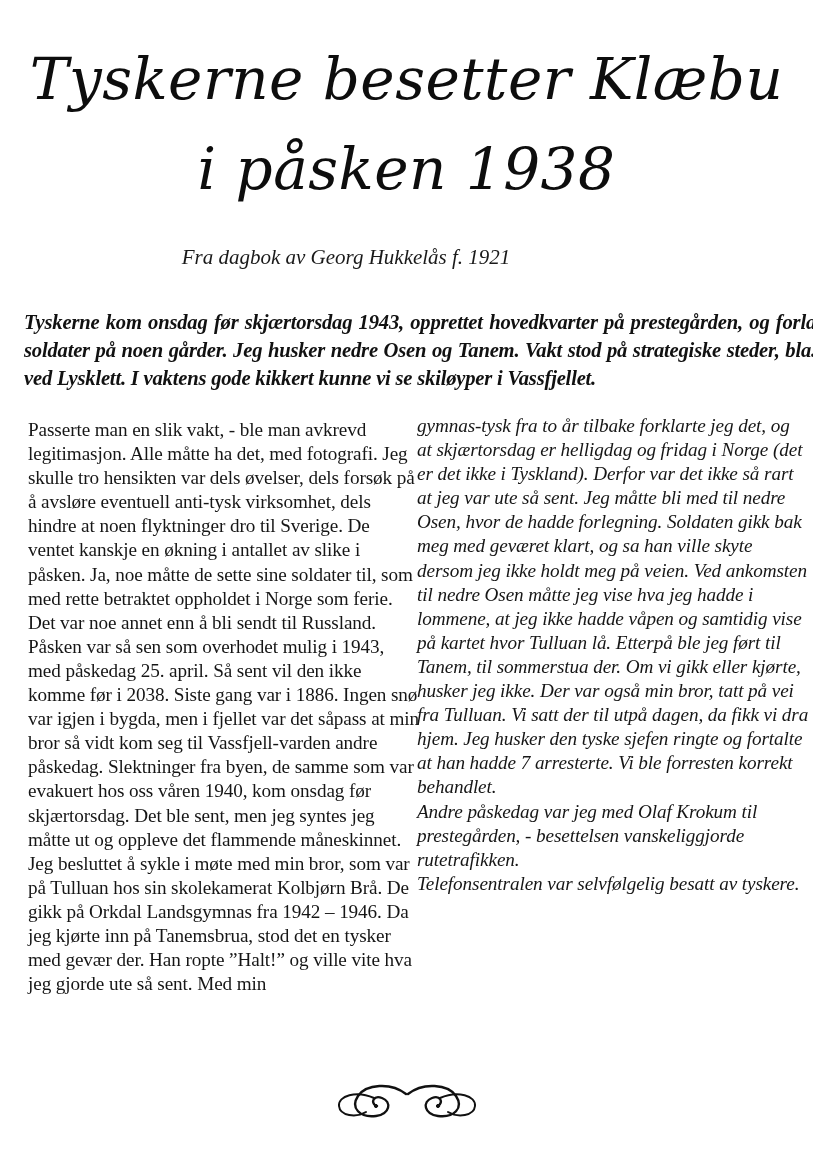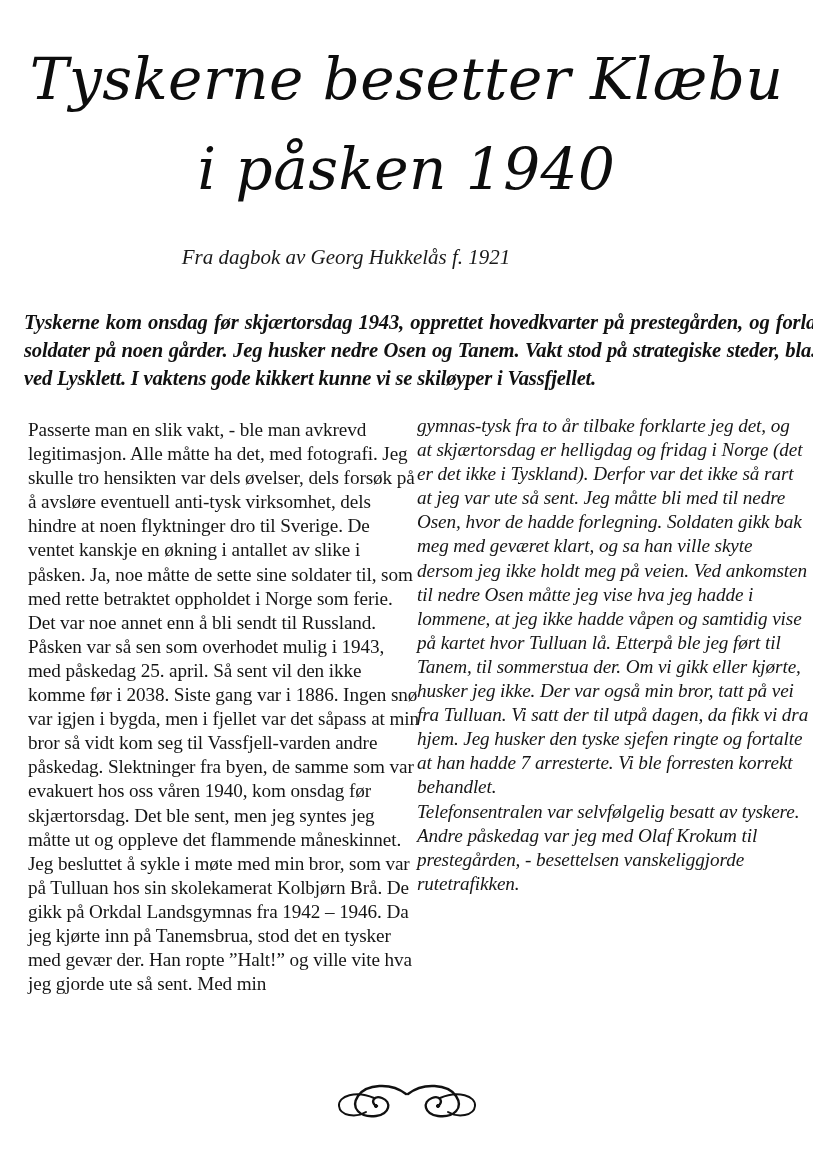--- a/index.html
+++ b/index.html
@@ -75,35 +75,35 @@
       left: 336px;
       top: 1082px;
       width: 142px;
       height: 42px;
     }
   </style>
 </head>
 <body>
 
 <h1 class="title" id="title-line-1">Tyskerne besetter Klæbu</h1>
-<h1 class="title" id="title-line-2">i påsken 1940</h1>
+<h1 class="title" id="title-line-2">i påsken 1938</h1>
 
 <div class="subtitle">Fra dagbok av Georg Hukkelås f. 1921</div>
 
 <p class="intro">Tyskerne kom onsdag før skjærtorsdag 1943, opprettet hovedkvarter på prestegården, og forla soldater på noen gårder. Jeg husker nedre Osen og Tanem. Vakt stod på strategiske steder, bla. ved Lysklett. I vaktens gode kikkert kunne vi se skiløyper i Vassfjellet.</p>
 
 <div class="col" id="col-left">
   <p>Passerte man en slik vakt, - ble man avkrevd legitimasjon. Alle måtte ha det, med fotografi. Jeg skulle tro hensikten var dels øvelser, dels forsøk på å avsløre eventuell anti-tysk virksomhet, dels hindre at noen flyktninger dro til Sverige. De ventet kanskje en økning i antallet av slike i påsken. Ja, noe måtte de sette sine soldater til, som med rette betraktet oppholdet i Norge som ferie. Det var noe annet enn å bli sendt til Russland.</p>
   <p>Påsken var så sen som overhodet mulig i 1943, med påskedag 25. april. Så sent vil den ikke komme før i 2038. Siste gang var i 1886. Ingen snø var igjen i bygda, men i fjellet var det såpass at min bror så vidt kom seg til Vassfjell-varden andre påskedag. Slektninger fra byen, de samme som var evakuert hos oss våren 1940, kom onsdag før skjærtorsdag. Det ble sent, men jeg syntes jeg måtte ut og oppleve det flammende måneskinnet. Jeg besluttet å sykle i møte med min bror, som var på Tulluan hos sin skolekamerat Kolbjørn Brå. De gikk på Orkdal Landsgymnas fra 1942 – 1946. Da jeg kjørte inn på Tanemsbrua, stod det en tysker med gevær der. Han ropte ”Halt!” og ville vite hva jeg gjorde ute så sent. Med min</p>
 </div>
 
 <div class="col" id="col-right">
   <p>gymnas-tysk fra to år tilbake forklarte jeg det, og at skjærtorsdag er helligdag og fridag i Norge (det er det ikke i Tyskland). Derfor var det ikke så rart at jeg var ute så sent. Jeg måtte bli med til nedre Osen, hvor de hadde forlegning. Soldaten gikk bak meg med geværet klart, og sa han ville skyte dersom jeg ikke holdt meg på veien. Ved ankomsten til nedre Osen måtte jeg vise hva jeg hadde i lommene, at jeg ikke hadde våpen og samtidig vise på kartet hvor Tulluan lå. Etterpå ble jeg ført til Tanem, til sommerstua der. Om vi gikk eller kjørte, husker jeg ikke. Der var også min bror, tatt på vei fra Tulluan. Vi satt der til utpå dagen, da fikk vi dra hjem. Jeg husker den tyske sjefen ringte og fortalte at han hadde 7 arresterte. Vi ble forresten korrekt behandlet.</p>
+  <p>Andre påskedag var jeg med Olaf Krokum til prestegården, - besettelsen vanskeliggjorde rutetrafikken.</p>
   <p>Telefonsentralen var selvfølgelig besatt av tyskere.</p>
-  <p>Andre påskedag var jeg med Olaf Krokum til prestegården, - besettelsen vanskeliggjorde rutetrafikken.</p>
 </div>
 
 <div class="ornament">
   <svg width="142" height="42" viewBox="0 0 142 42" fill="none" stroke="#111" stroke-linecap="round">
 
     <path d="M38 16 C 20 8, 2 14, 3 24 C 4 34, 20 36, 30 30" stroke-width="2"></path>
 
     <path d="M70 12 C 55 0, 30 2, 22 14 C 14 26, 24 36, 40 34 C 54 32, 56 20, 46 16 C 38 13, 34 20, 40 24" stroke-width="2.4"></path>
 
     <path d="M72 12 C 87 0, 112 2, 120 14 C 128 26, 118 36, 102 34 C 88 32, 86 20, 96 16 C 104 13, 108 20, 102 24" stroke-width="2.4"></path>

